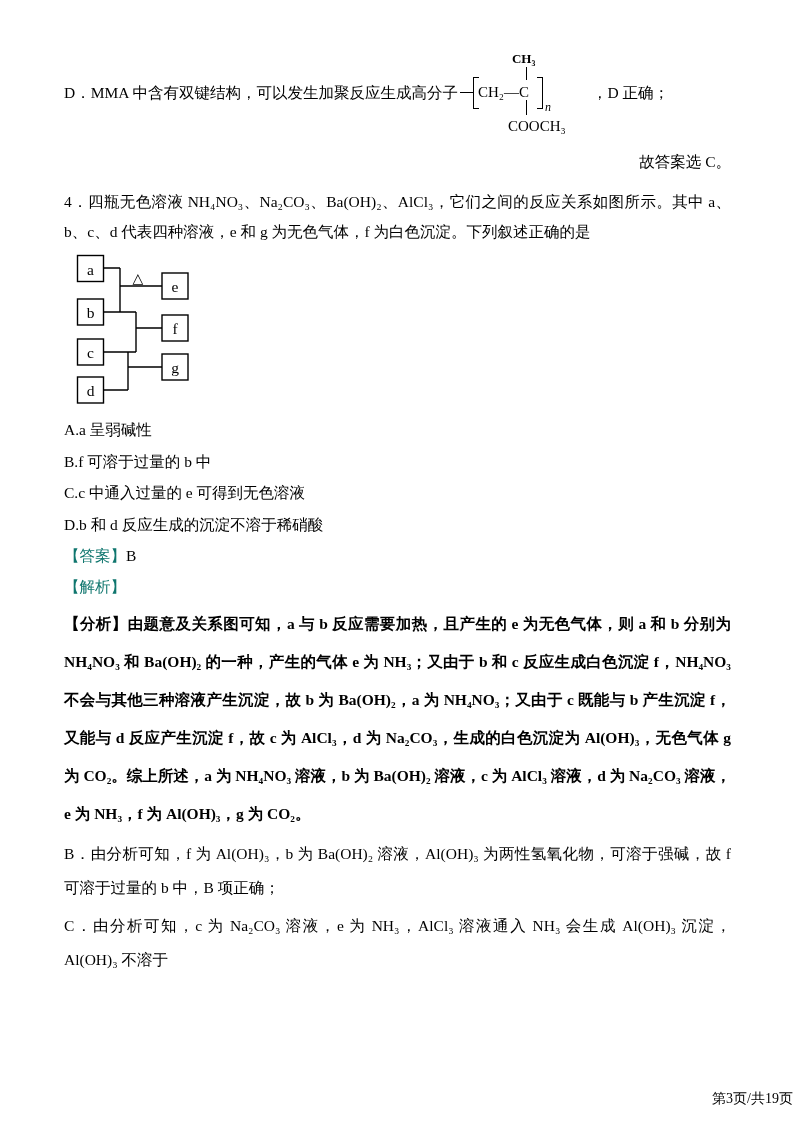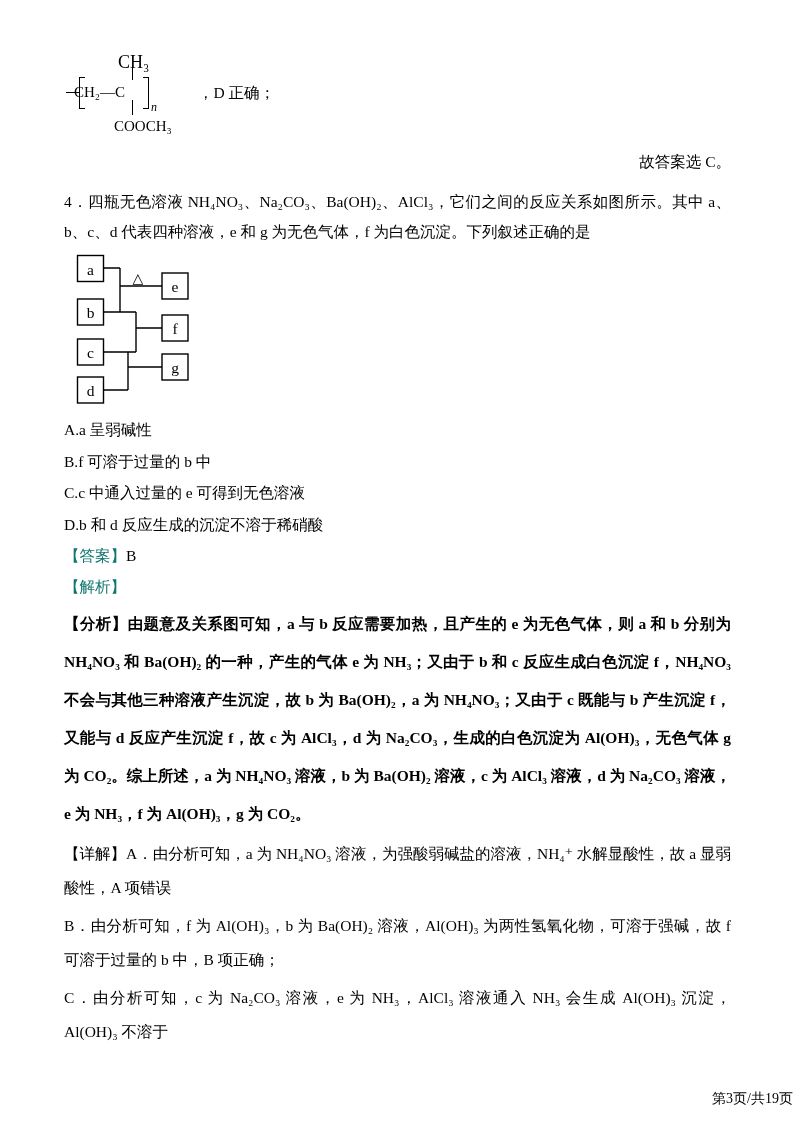--- a/index.html
+++ b/index.html
@@ -11,23 +11,23 @@
     font-family:"Liberation Serif","DejaVu Serif",serif;
     font-size:15.5px;
   }
   .content { padding:50px 62px 0 64px; }
   p { margin:0; }
 
   
   .d-line { line-height:1.4; }
   .d-line > span { vertical-align:middle; }
   .polymer { position:relative; display:inline-block; width:130px; height:86px; margin:0 2px; vertical-align:middle; }
-  .p-top  { position:absolute; left:52px; top:0;   font-size:18px; }
+  .p-top  { position:absolute; left:52px; top:0;   font-size:13px;font-weight:bold; }
   .p-bot  { position:absolute; left:48px; top:66px; font-size:15px; }
-  .p-chain{ position:absolute; left:8px; top:32px; font-size:15px; }
+  .p-chain{ position:absolute; left:18px; top:32px; font-size:15px; }
   .p-bondin { position:absolute; left:0; top:42px; width:13px; border-top:1.4px solid #000; }
   .p-br-l { position:absolute; left:13px; top:27px; width:6px; height:32px;
             border-left:1.6px solid #000; border-top:1.6px solid #000; border-bottom:1.6px solid #000; }
   .p-br-r { position:absolute; left:77px; top:27px; width:6px; height:32px;
             border-right:1.6px solid #000; border-top:1.6px solid #000; border-bottom:1.6px solid #000; }
   .p-n    { position:absolute; left:85px; top:49px; font-size:12px; font-style:italic; }
   .p-bond { position:absolute; width:0; border-left:1.4px solid #000; }
   .v1 { left:66px; top:17px; height:13px; }
   .v2 { left:66px; top:50px; height:15px; }
 
@@ -48,21 +48,21 @@
 
   svg text { font-family:"Liberation Serif","DejaVu Serif",serif; }
 </style>
 </head>
 <body>
 
 <div class="page">
   <div class="content">
 
     <p class="d-line">
-      <span class="polymer">
+      <span>D．MMA 中含有双键结构，可以发生加聚反应生成高分子</span><span class="polymer">
         <span class="p-top">CH₃</span>
         <span class="p-bond v1"></span>
         <span class="p-bondin"></span>
         <span class="p-br-l"></span>
         <span class="p-chain">CH₂—C</span>
         <span class="p-br-r"></span>
         <span class="p-n">n</span>
         <span class="p-bond v2"></span>
         <span class="p-bot">COOCH₃</span>
       </span><span>，D 正确；</span>
@@ -105,20 +105,19 @@
     <p class="ansline">
       <span class="teal">【答案】</span><span>B</span>
     </p>
 
     <p class="ansline">
       <span class="teal">【解析】</span>
     </p>
 
     <p class="analysis">【分析】由题意及关系图可知，a 与 b 反应需要加热，且产生的 e 为无色气体，则 a 和 b 分别为 NH₄NO₃ 和 Ba(OH)₂ 的一种，产生的气体 e 为 NH₃；又由于 b 和 c 反应生成白色沉淀 f，NH₄NO₃ 不会与其他三种溶液产生沉淀，故 b 为 Ba(OH)₂，a 为 NH₄NO₃；又由于 c 既能与 b 产生沉淀 f，又能与 d 反应产生沉淀 f，故 c 为 AlCl₃，d 为 Na₂CO₃，生成的白色沉淀为 Al(OH)₃，无色气体 g 为 CO₂。综上所述，a 为 NH₄NO₃ 溶液，b 为 Ba(OH)₂ 溶液，c 为 AlCl₃ 溶液，d 为 Na₂CO₃ 溶液，e 为 NH₃，f 为 Al(OH)₃，g 为 CO₂。</p>
 
-    <p class="detail">【详解】A．由分析可知，a 为 NH₄NO₃ 溶液，为强酸弱碱盐的溶液，NH₄⁺ 水解显酸性，故 a 显弱酸性，A 项错误</p>
     <p class="detail">B．由分析可知，f 为 Al(OH)₃，b 为 Ba(OH)₂ 溶液，Al(OH)₃ 为两性氢氧化物，可溶于强碱，故 f 可溶于过量的 b 中，B 项正确；</p>
     <p class="detail">C．由分析可知，c 为 Na₂CO₃ 溶液，e 为 NH₃，AlCl₃ 溶液通入 NH₃ 会生成 Al(OH)₃ 沉淀，Al(OH)₃ 不溶于</p>
 
   </div>
 
   <div class="footer">第3页/共19页</div>
 </div>
 
 </body></html>

